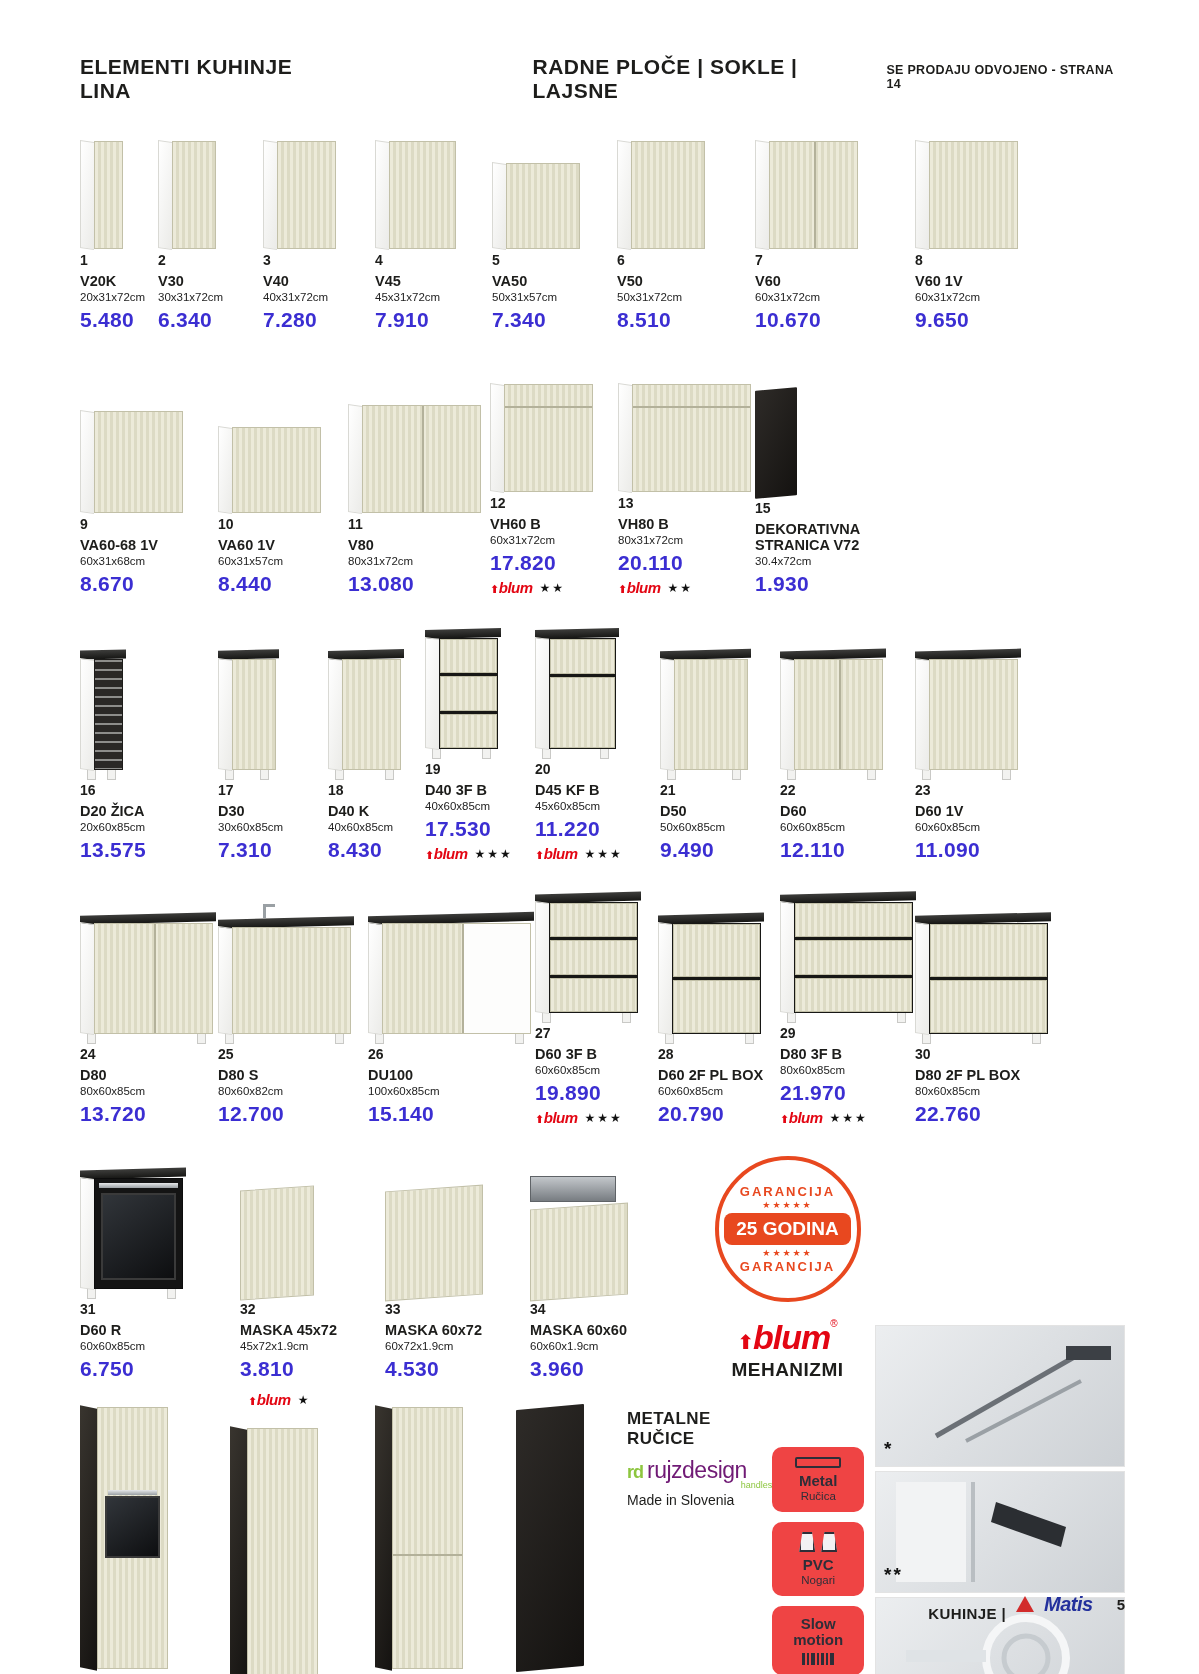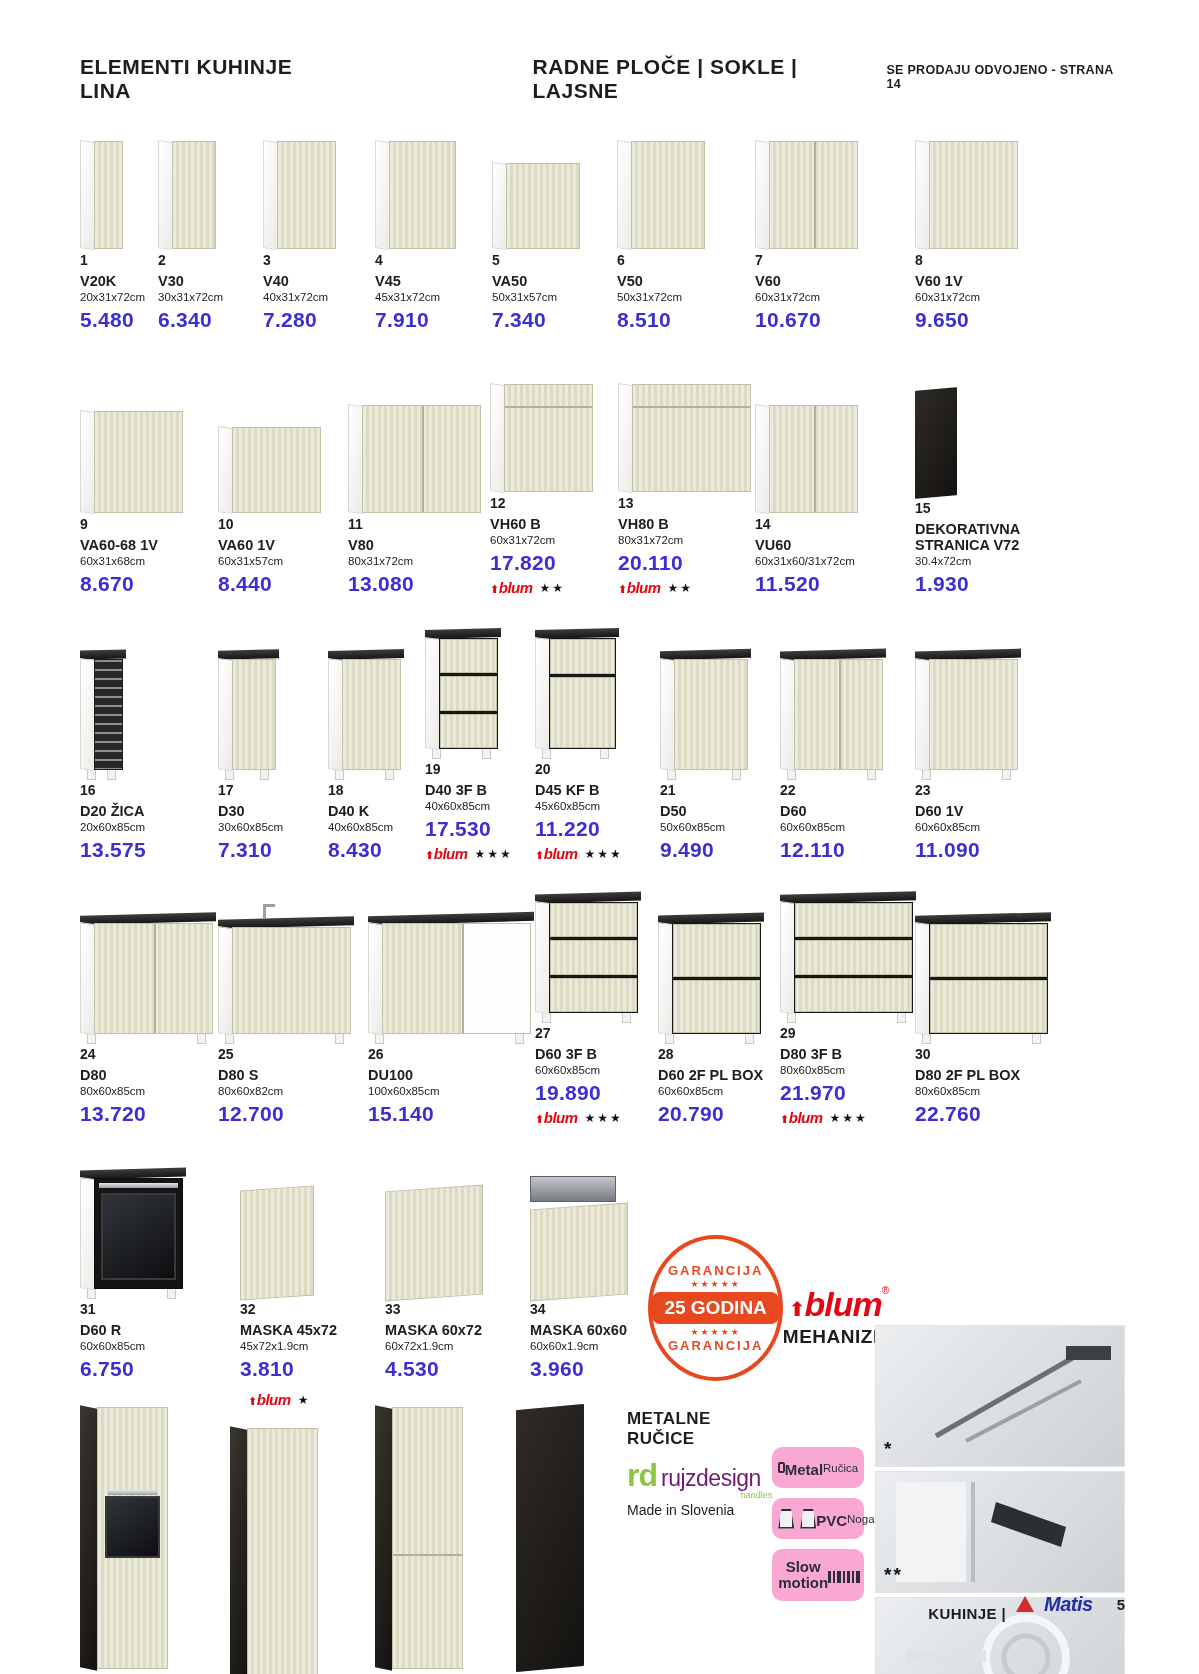--- a/index.html
+++ b/index.html
@@ -47,38 +47,38 @@
   .appl{width:84px;height:24px;background:linear-gradient(#c3c7cb,#777c81);border:1px solid #5f6367;margin-bottom:4px;}
   .tcab{display:flex;align-items:stretch;}
   .darkside{width:17px;background:linear-gradient(100deg,#39352f,#141210);transform:skewY(12deg);}
   .corner-clip{clip-path:polygon(0 0,100% 0,100% 52%,60% 52%,60% 100%,0 100%);}
   
   .row6{display:flex;align-items:flex-start;margin-top:6px;}
   .r6col{display:flex;flex-direction:column;}
   .metalne{margin-top:18px;margin-bottom:14px;}
   .metalne-title{font-size:17px;font-weight:800;letter-spacing:.4px;}
   .rujz{display:flex;align-items:baseline;margin-top:8px;}
-  .rujz-rd{color:#8dc63f;font-weight:700;font-size:32px;letter-spacing:-1px;}
+  .rujz-rd{color:#8dc63f;font-weight:700;font-size:18px;letter-spacing:-1px;}
   .rujz-name{font-size:23px;color:#701a75;margin-left:4px;letter-spacing:-.5px;}
   .rujz-sub{color:#8dc63f;font-size:9px;text-align:right;margin:-4px 0 2px 86px;}
   .made{font-size:14px;margin-top:2px;}
   
-  .badge{width:80px;background:#f9a8d4;border-radius:10px;padding:10px 6px;display:flex;flex-direction:row;align-items:center;margin-bottom:10px;color:#2e2e38;}
+  .badge{width:80px;background:#ef4444;border-radius:10px;padding:10px 6px;display:flex;flex-direction:column;align-items:center;margin-bottom:10px;color:#2e2e38;}
   .badge-title{font-weight:800;font-size:15px;margin-top:4px;}
   .badge-sub{font-size:11.5px;margin-top:1px;}
   .icon-handle{width:42px;height:7px;border:2px solid #2e2e38;border-radius:2px;}
   .icon-legs{display:flex;gap:6px;align-items:flex-end;}
   .icon-legs i{display:block;width:12px;height:16px;background:#f2f2f4;border:2px solid #2e2e38;clip-path:polygon(20% 0,80% 0,100% 100%,0 100%);}
   .icon-bars{display:flex;gap:2px;align-items:flex-end;margin-top:5px;}
   .icon-bars i{display:block;background:#2e2e38;height:12px;}
   
   .photo{position:relative;width:248px;background:linear-gradient(135deg,#eceef0,#cdd1d5);border:1px solid #e3e3e3;margin-bottom:4px;}
   .photo .mark{position:absolute;left:8px;bottom:6px;font-weight:800;font-size:19px;letter-spacing:2px;color:#111;}
   
-  .garcell{display:flex;align-items:center;justify-content:flex-end;}
+  .garcell{display:flex;flex-direction:column;align-items:center;justify-content:flex-end;}
   .garbadge{width:138px;height:138px;border:4px solid #e8481f;border-radius:50%;background:#fff;display:flex;flex-direction:column;align-items:center;justify-content:center;position:relative;}
   .gar-arc{color:#e8481f;font-weight:800;font-size:13px;letter-spacing:2px;}
   .gar-stars{color:#e8481f;font-size:9px;letter-spacing:2px;margin:1px 0;}
   .gar-pill{background:#e8481f;color:#fff;font-weight:800;font-size:19px;padding:5px 12px;border-radius:8px;white-space:nowrap;margin:2px 0;}
   .blumblock{margin-top:16px;text-align:center;}
   .blumblock .big{color:#e30613;font-weight:800;font-style:italic;font-size:34px;letter-spacing:-1px;}
   .blumblock .big .ar{font-style:normal;font-size:20px;}
   .blumblock .reg{color:#e30613;font-size:10px;vertical-align:top;}
   .blumblock .mech{font-weight:800;font-size:19px;letter-spacing:.5px;margin-top:2px;}
   
@@ -270,34 +270,20 @@
           <div class="pname">VH80 B</div>
           <div class="pdims">80x31x72cm</div>
           <div class="pprice">20.110</div>
           <div class="blum-note">
             <span class="blum-logo"><span class="ar">⬆</span>blum</span>
             <span class="blum-stars">★★</span>
           </div>
         </div>
         <div class="pcard">
           <div class="imgbox" style="height: 132px;">
-            <div class="cab" style="height: 108px; width: 103px;">
-              <div class="side"></div>
-              <div class="front">
-                <div class="seam-v"></div>
-              </div>
-            </div>
-          </div>
-          <div class="pnum">14</div>
-          <div class="pname">VU60</div>
-          <div class="pdims">60x31x60/31x72cm</div>
-          <div class="pprice">11.520</div>
-        </div>
-        <div class="pcard">
-          <div class="imgbox" style="height: 132px;">
             <div class="dpanel" style="width: 42px; height: 108px;"></div>
           </div>
           <div class="pnum">15</div>
           <div class="pname">DEKORATIVNA
 STRANICA V72</div>
           <div class="pdims">30.4x72cm</div>
           <div class="pprice">1.930</div>
         </div>
       </div>
       <div class="prow" style="grid-template-columns: 138px 110px 97px 110px 125px 120px 135px 1fr; margin-bottom: 18px;">

